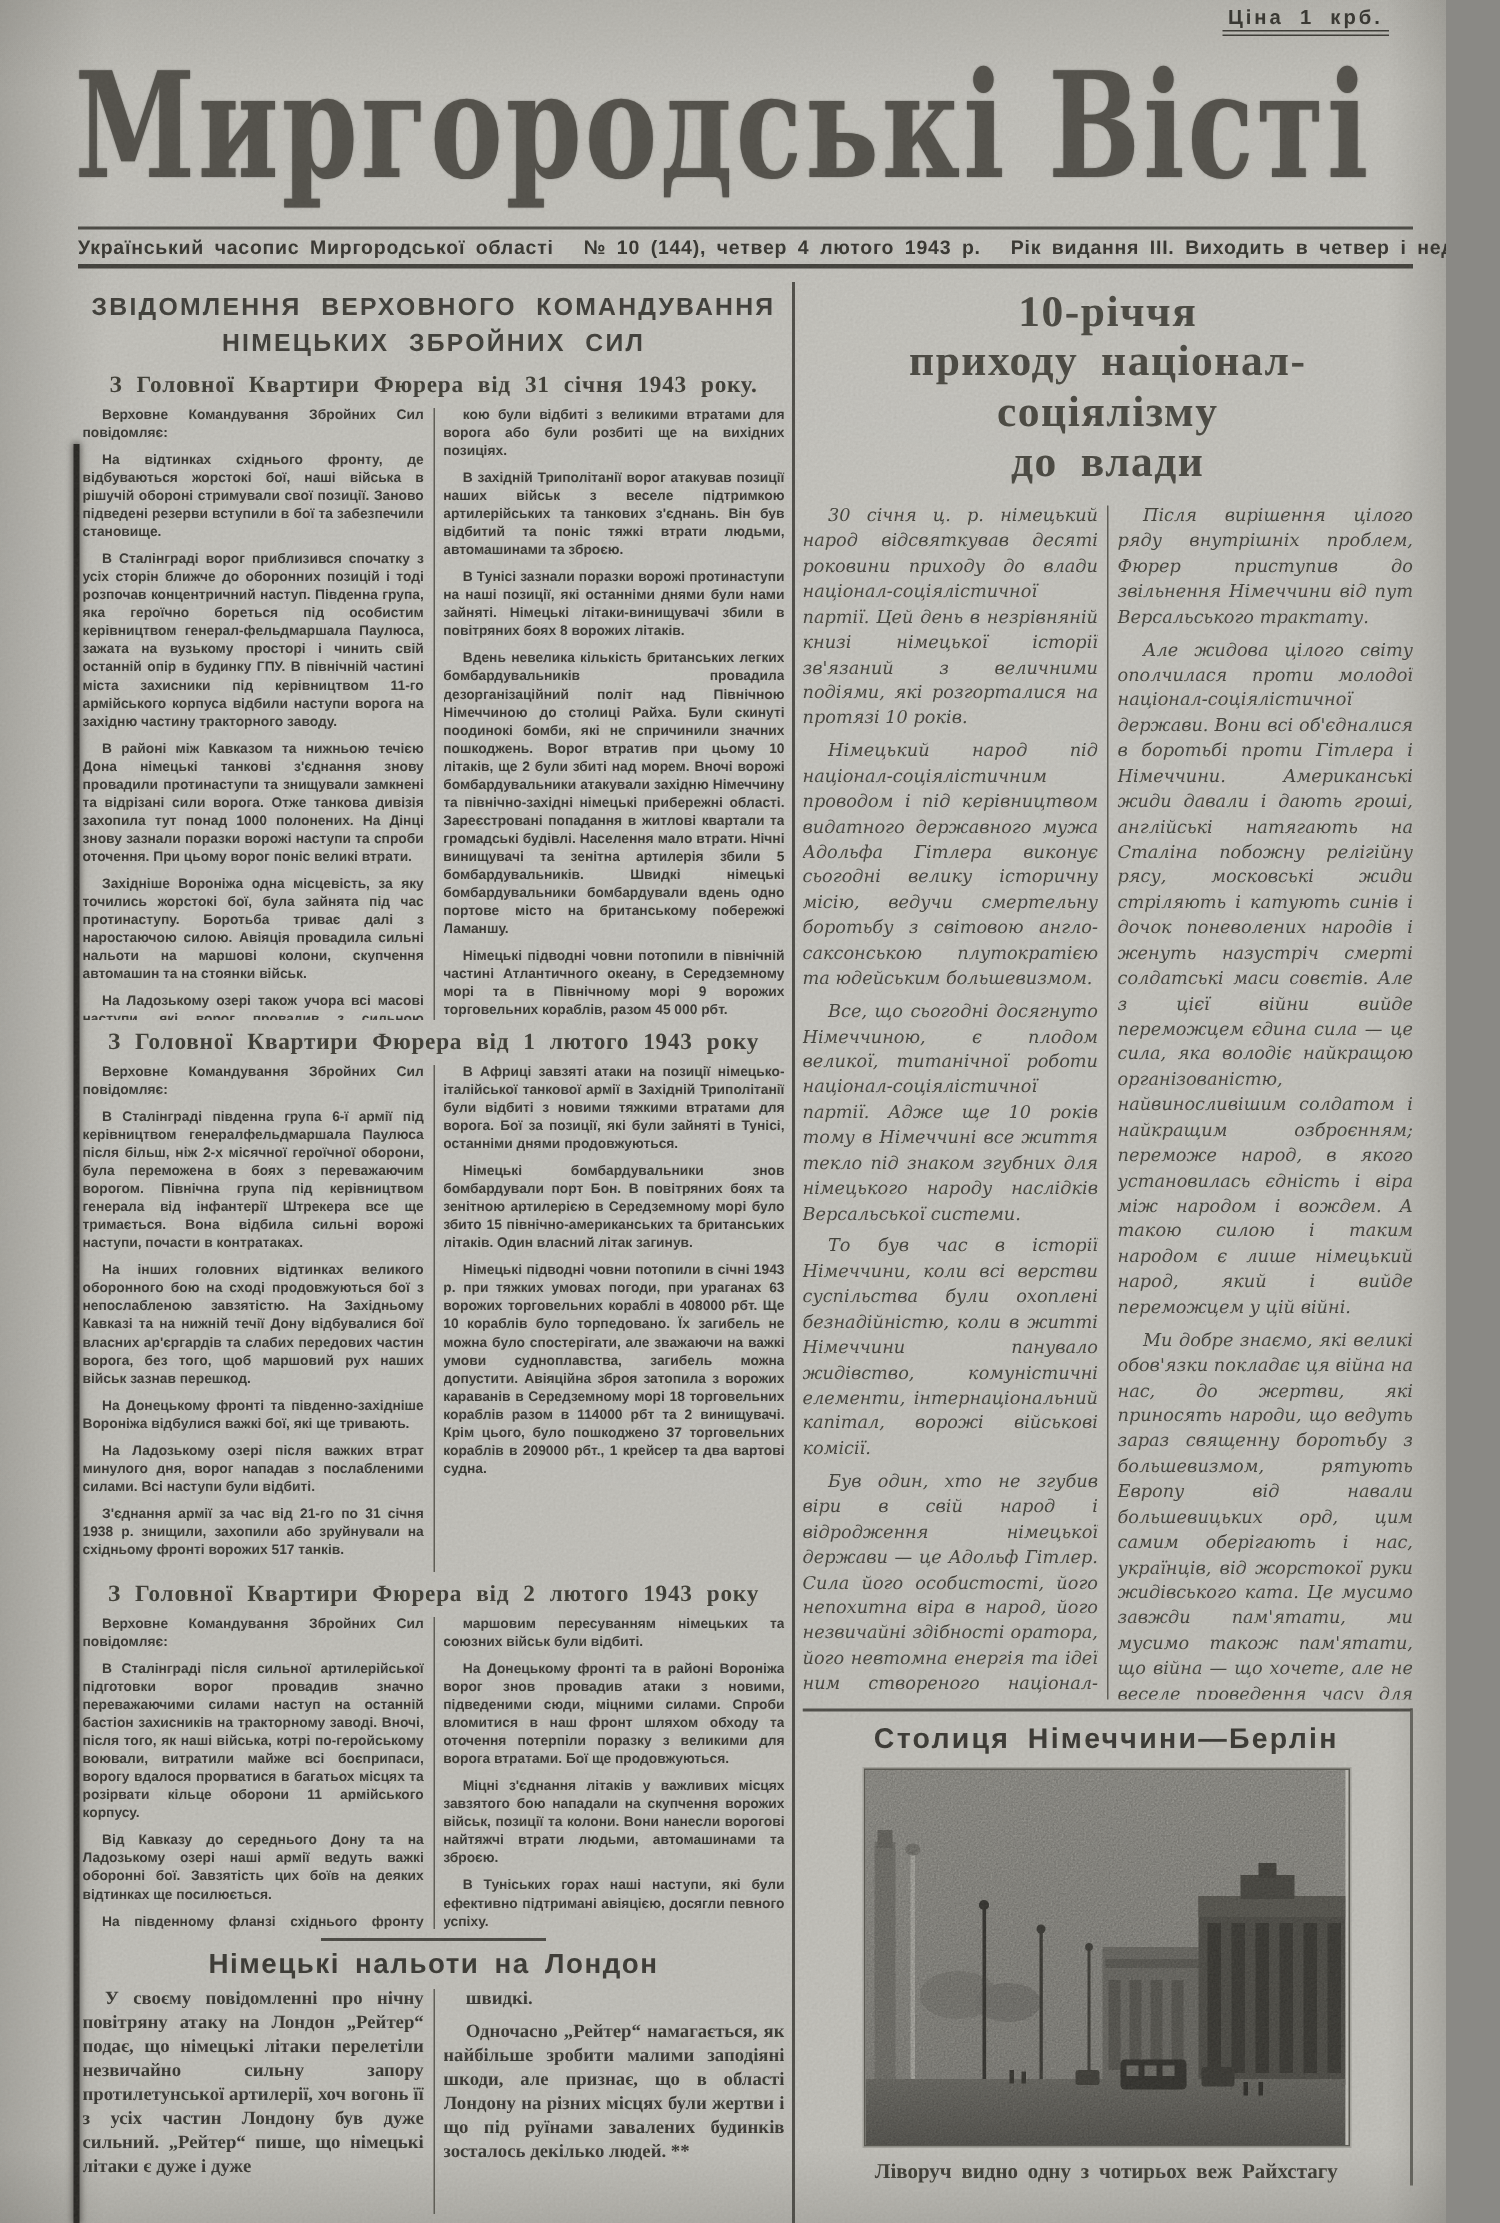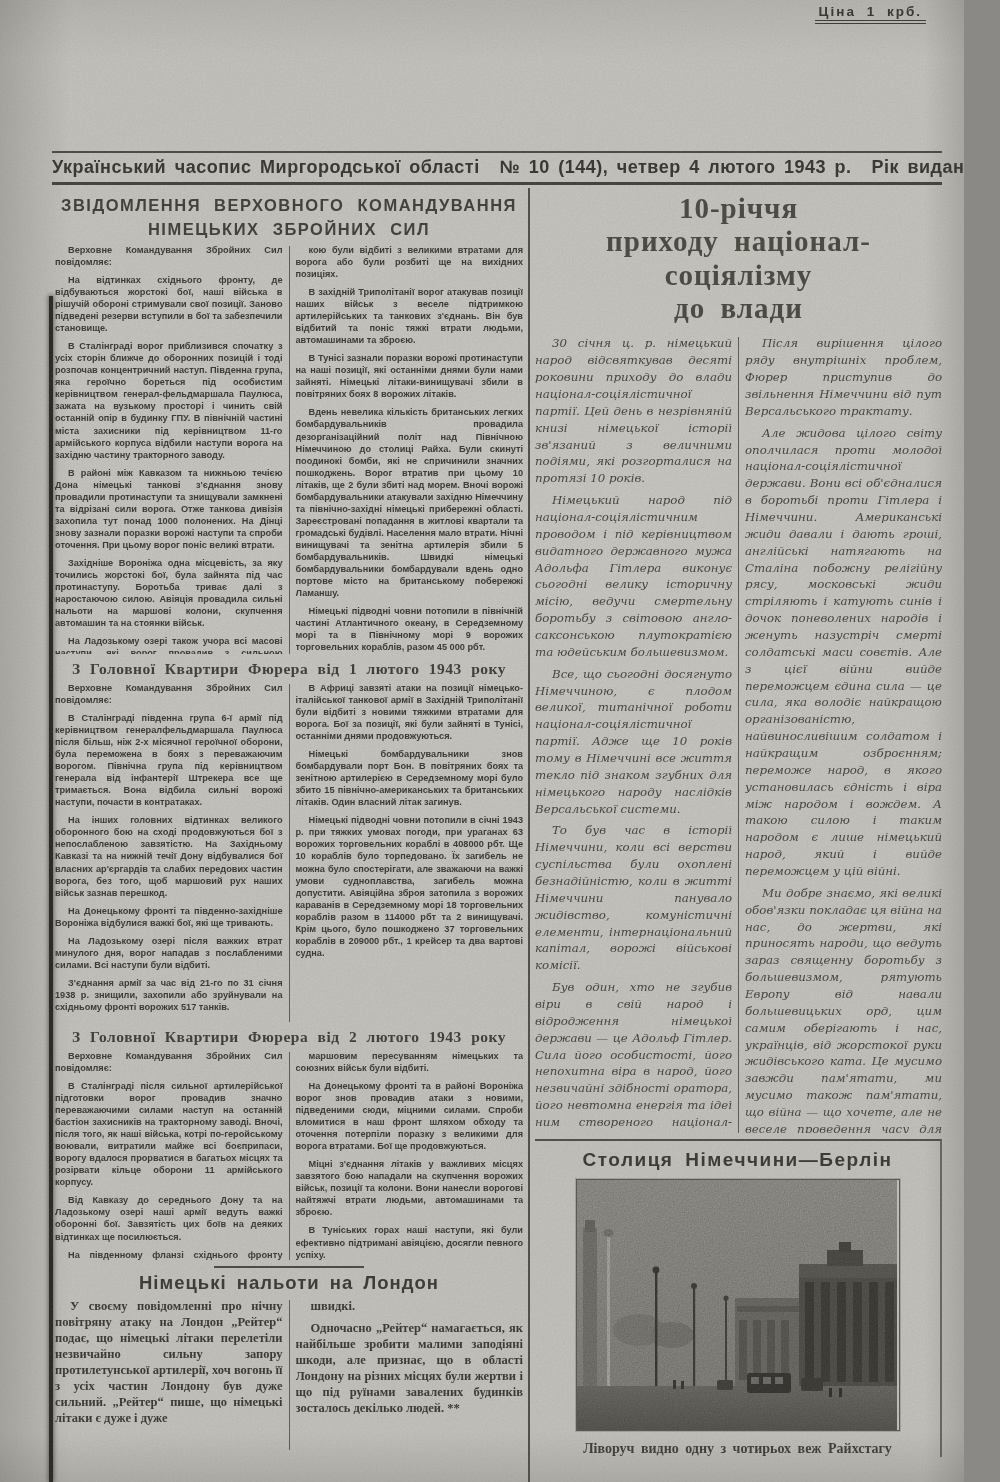--- a/index.html
+++ b/index.html
@@ -14,21 +14,21 @@
       linear-gradient(to top, rgba(60,58,52,.16) 0, rgba(0,0,0,0) 50px),
       #c9c8c2;
     font-family:"Liberation Sans", sans-serif;color:#35342f;
   }
   .grain{position:absolute;inset:0;width:100%;height:100%;opacity:.45;pointer-events:none;z-index:40;}
   .scan-bar{position:absolute;left:49px;top:296px;width:4px;height:1186px;background:#201f1c;box-shadow:0 0 4px 1px rgba(25,24,22,.55);z-index:30;}
   .price{position:absolute;top:4px;right:38px;font-size:13.5px;font-weight:700;letter-spacing:2px;word-spacing:5px;border-bottom:4px double #35342f;padding:0 4px 1px;color:#2f2e29;z-index:5;}
   .masthead{margin:0;position:absolute;top:28px;left:0;width:100%;text-align:center;z-index:2;}
   .masthead .mh{display:inline-block;font-family:"DejaVu Serif", serif;font-weight:700;font-size:74px;letter-spacing:2px;color:#4e4c46;transform:scale(.98,1.32);transform-origin:center top;text-shadow:0 0 1px rgba(40,38,34,.55);white-space:nowrap;}
   .dateline{position:absolute;top:151px;left:52px;right:22px;display:flex;align-items:center;border-top:2px solid #45443f;border-bottom:3px solid #3c3b36;padding:4px 0;z-index:3;}
-  .dateline span{font-size:18px;font-weight:700;letter-spacing:.5px;word-spacing:3px;color:#2f2e29;white-space:nowrap;}
+  .dateline span{font-size:13px;font-weight:700;letter-spacing:.5px;word-spacing:3px;color:#2f2e29;white-space:nowrap;}
   .dl-sep{width:2px;align-self:stretch;background:#3c3b36;margin:0 10px;}
   .dl-left{flex:0 0 auto;}
   .dl-mid{flex:0 0 auto;}
   .dl-right{flex:1 1 auto;}
 
   .content{position:absolute;top:186px;left:55px;right:22px;bottom:0;display:flex;z-index:2;}
   .half{overflow:hidden;}
   .half.left{width:468px;flex:0 0 auto;}
   .vdivider{width:2px;background:#4a4944;margin:2px 5px 0 5px;flex:0 0 auto;}
   .half.right{flex:1 1 auto;}
@@ -60,37 +60,41 @@
 </style>
 </head>
 <body>
 
 <div class="page">
 
   <div class="scan-bar"></div>
 
   <div class="price">Ціна 1 крб.</div>
 
+  <h1 class="masthead">
+    <span class="mh">Миргородські Вісті</span>
+  </h1>
 
   <div class="dateline">
     <span class="dl-left">Український часопис Миргородської області</span>
     <span class="dl-sep"></span>
     <span class="dl-mid">№ 10 (144), четвер 4 лютого 1943 р.</span>
     <span class="dl-sep"></span>
     <span class="dl-right">Рік видання III. Виходить в четвер і неділю</span>
   </div>
 
   <div class="content">
 
     <div class="half left">
       <h2 class="hl-main">
         <span>ЗВІДОМЛЕННЯ ВЕРХОВНОГО КОМАНДУВАННЯ</span><br>
         <span>НІМЕЦЬКИХ ЗБРОЙНИХ СИЛ</span>
       </h2>
 
+      <h3 class="subhead">З Головної Квартири Фюрера від 31 січня 1943 року.</h3>
       <div class="cols r1">
         <div class="col">
             <p>Верховне Командування Збройних Сил повідомляє:</p>
             <p>На відтинках східнього фронту, де відбуваються жорстокі бої, наші війська в рішучій обороні стримували свої позиції. Заново підведені резерви вступили в бої та забезпечили становище.</p>
             <p>В Сталінграді ворог приблизився спочатку з усіх сторін ближче до оборонних позицій і тоді розпочав концентричний наступ. Південна група, яка героїчно бореться під особистим керівництвом генерал-фельдмаршала Паулюса, зажата на вузькому просторі і чинить свій останній опір в будинку ГПУ. В північній частині міста захисники під керівництвом 11-го армійського корпуса відбили наступи ворога на західню частину тракторного заводу.</p>
             <p>В районі між Кавказом та нижньою течією Дона німецькі танкові з'єднання знову провадили протинаступи та знищували замкнені та відрізані сили ворога. Отже танкова дивізія захопила тут понад 1000 полонених. На Дінці знову зазнали поразки ворожі наступи та спроби оточення. При цьому ворог поніс великі втрати.</p>
             <p>Західніше Вороніжа одна місцевість, за яку точились жорстокі бої, була зайнята під час протинаступу. Боротьба триває далі з наростаючою силою. Авіяція провадила сильні нальоти на маршові колони, скупчення автомашин та на стоянки військ.</p>
             <p>На Ладозькому озері також учора всі масові наступи, які ворог провадив з сильною артилерійською та танковою підтрим-</p>
           </div>
         <div class="colsep"></div>

